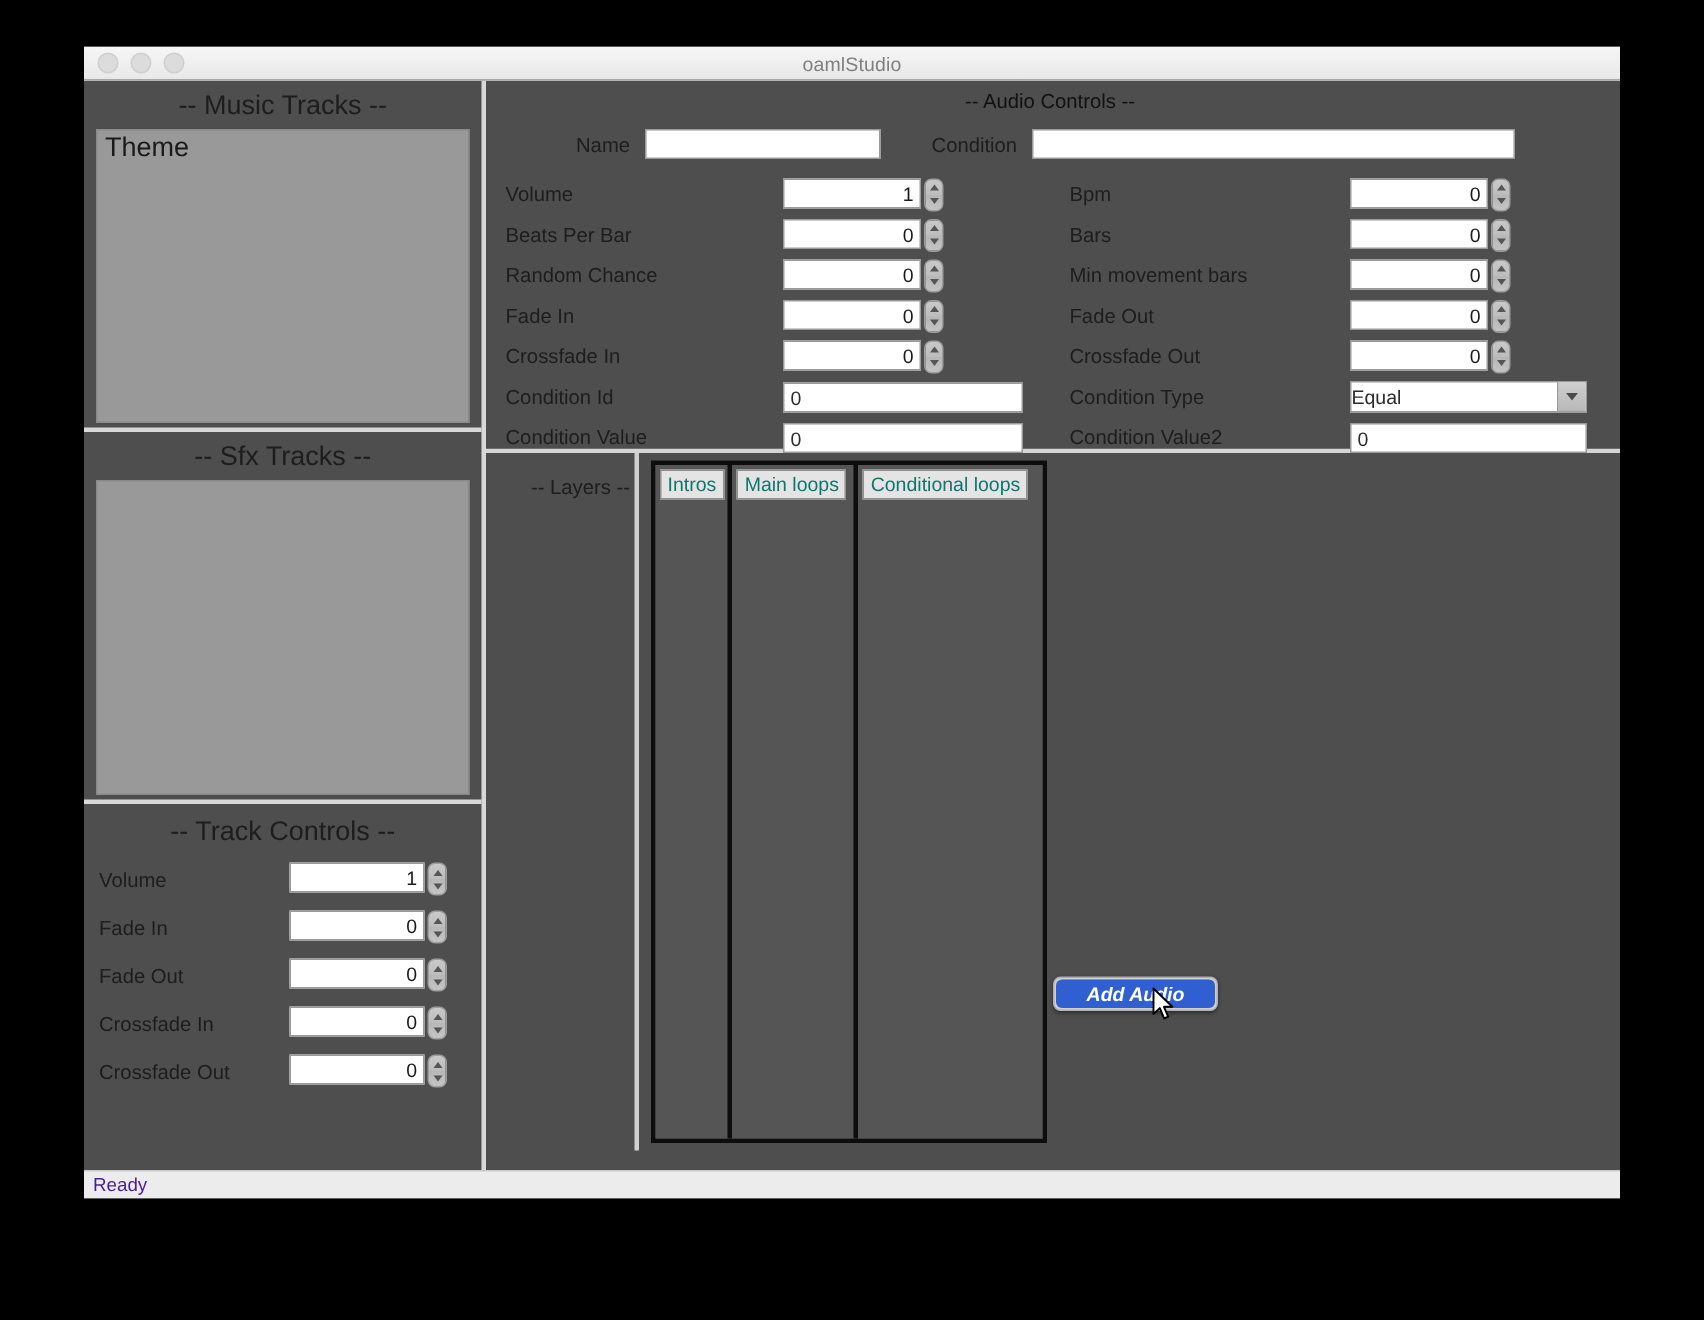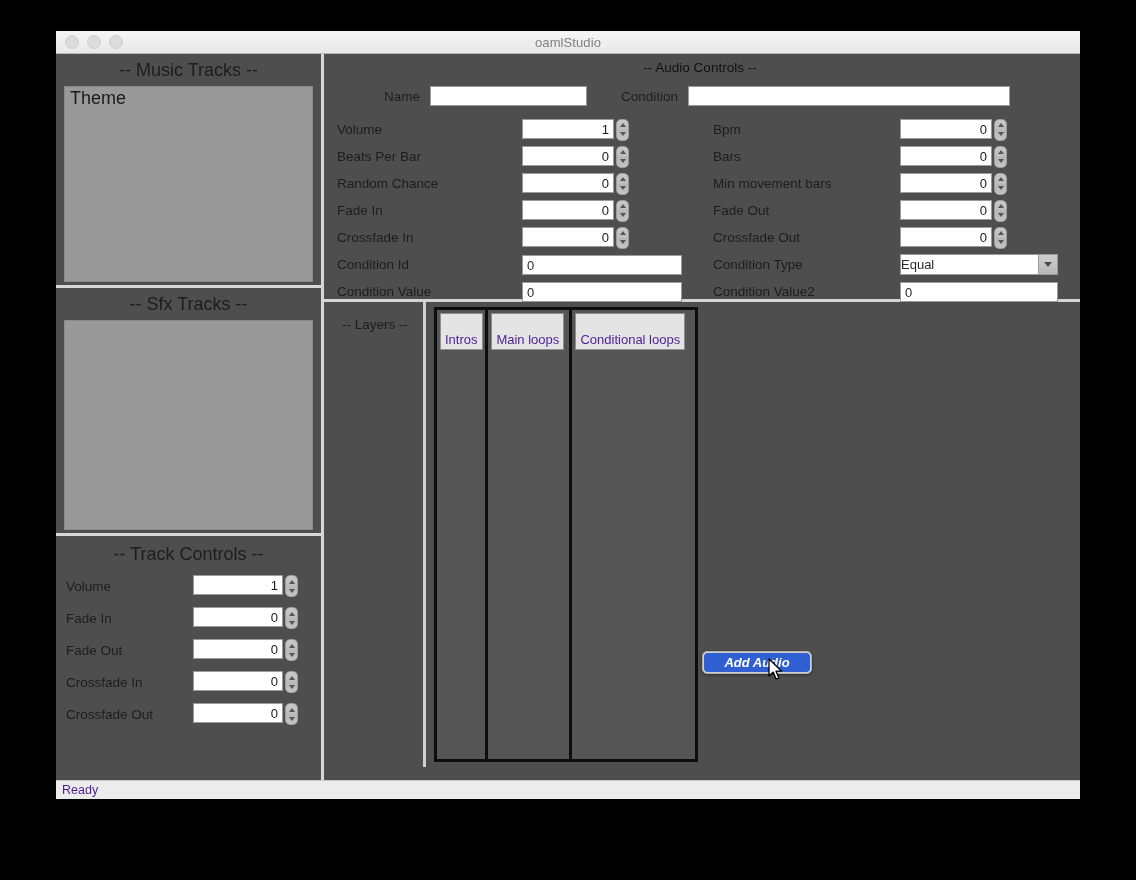--- a/index.html
+++ b/index.html
@@ -287,21 +287,21 @@
   #layers-area {
     position: relative;
     height: 481px;
     background: #4e4e4e;
   }
   #layers-heading {
     position: absolute;
     left: 18px;
     top: 15px;
     width: 78px;
-    text-align: left;
+    text-align: right;
     font-size: 13.5px;
     color: #1d1d1d;
   }
   #layers-vsash {
     position: absolute;
     left: 99px;
     top: 0px;
     width: 3px;
     height: 465px;
     background: #d0d0d0;
@@ -329,22 +329,22 @@
   #col-intros { width: 52px; }
   #col-main { width: 85px; }
   #col-cond { width: 124px; }
 
   .layer-tab {
     display: inline-block;
     margin: 3px 0 0 3px;
     background: #e4e4e4;
     border: 1px solid #8f8f8f;
     font-size: 13px;
-    color: #4c1d95;
-    padding: 18px 4px 2px 4px;
+    color: #0f766e;
+    padding: 1px 4px 2px 4px;
     line-height: 15px;
     white-space: nowrap;
   }
 
   
   #ctx-menu {
     position: absolute;
     left: 378px;
     top: 349px;
     width: 110px;

